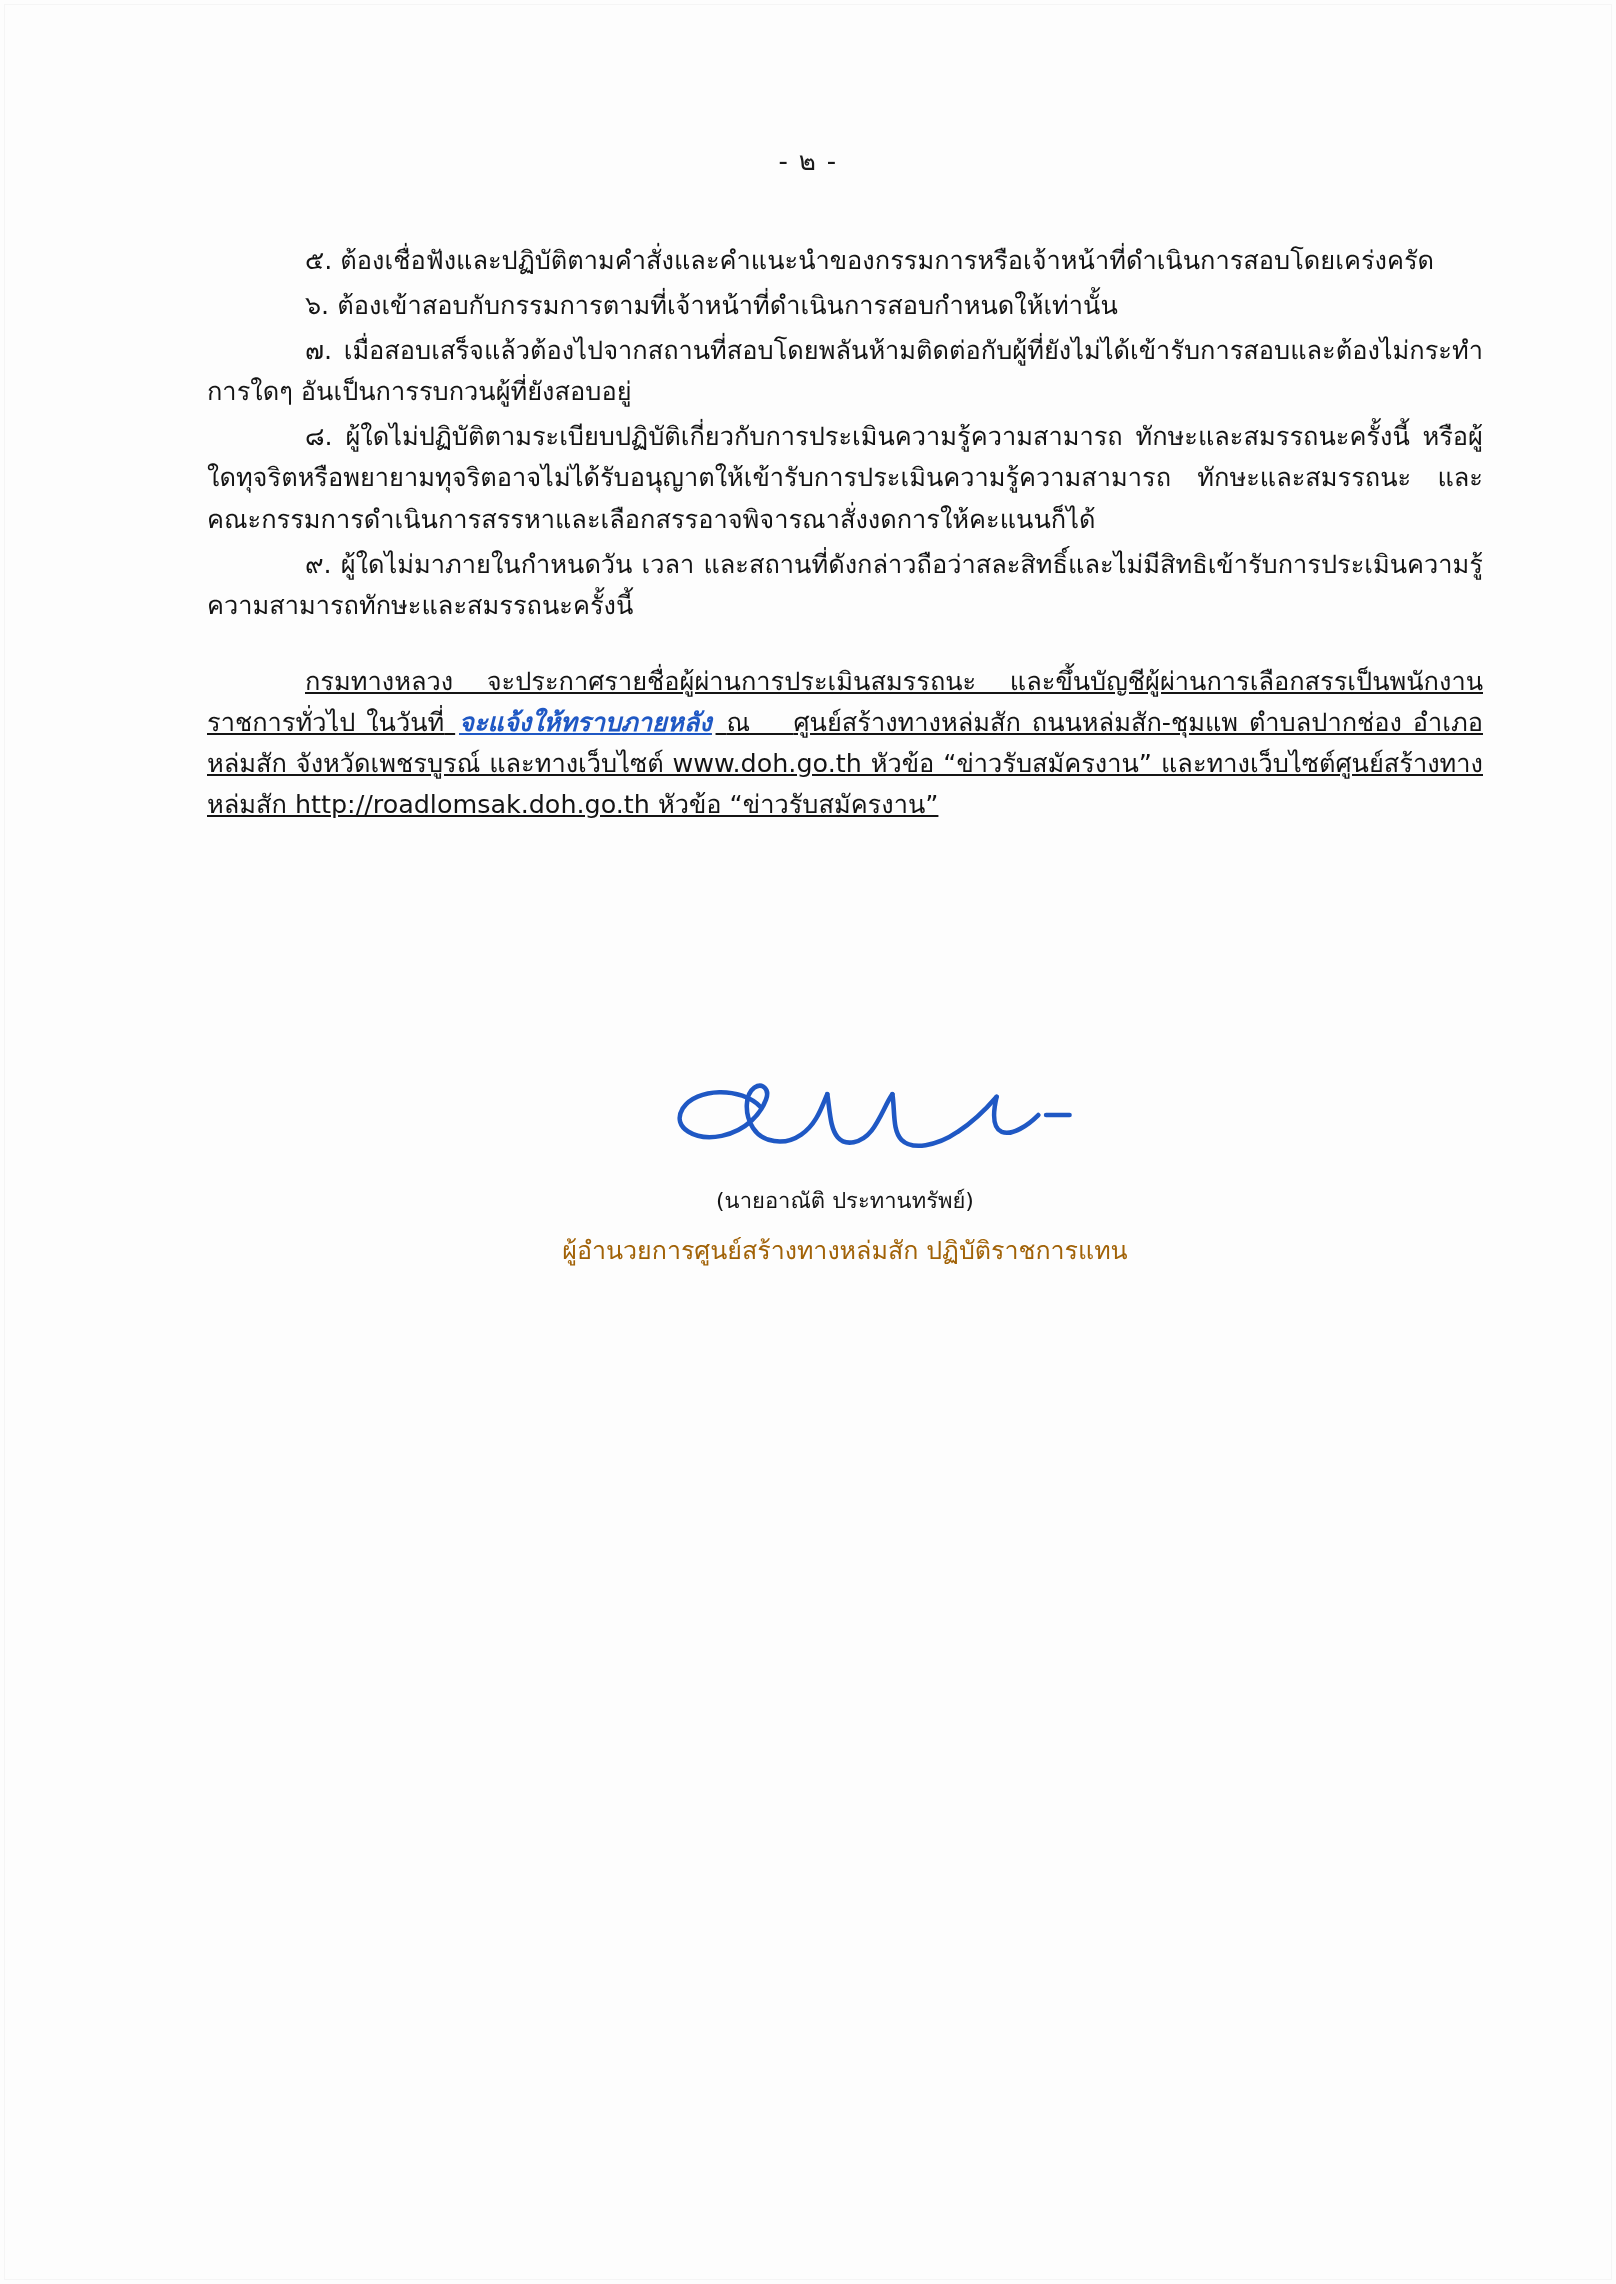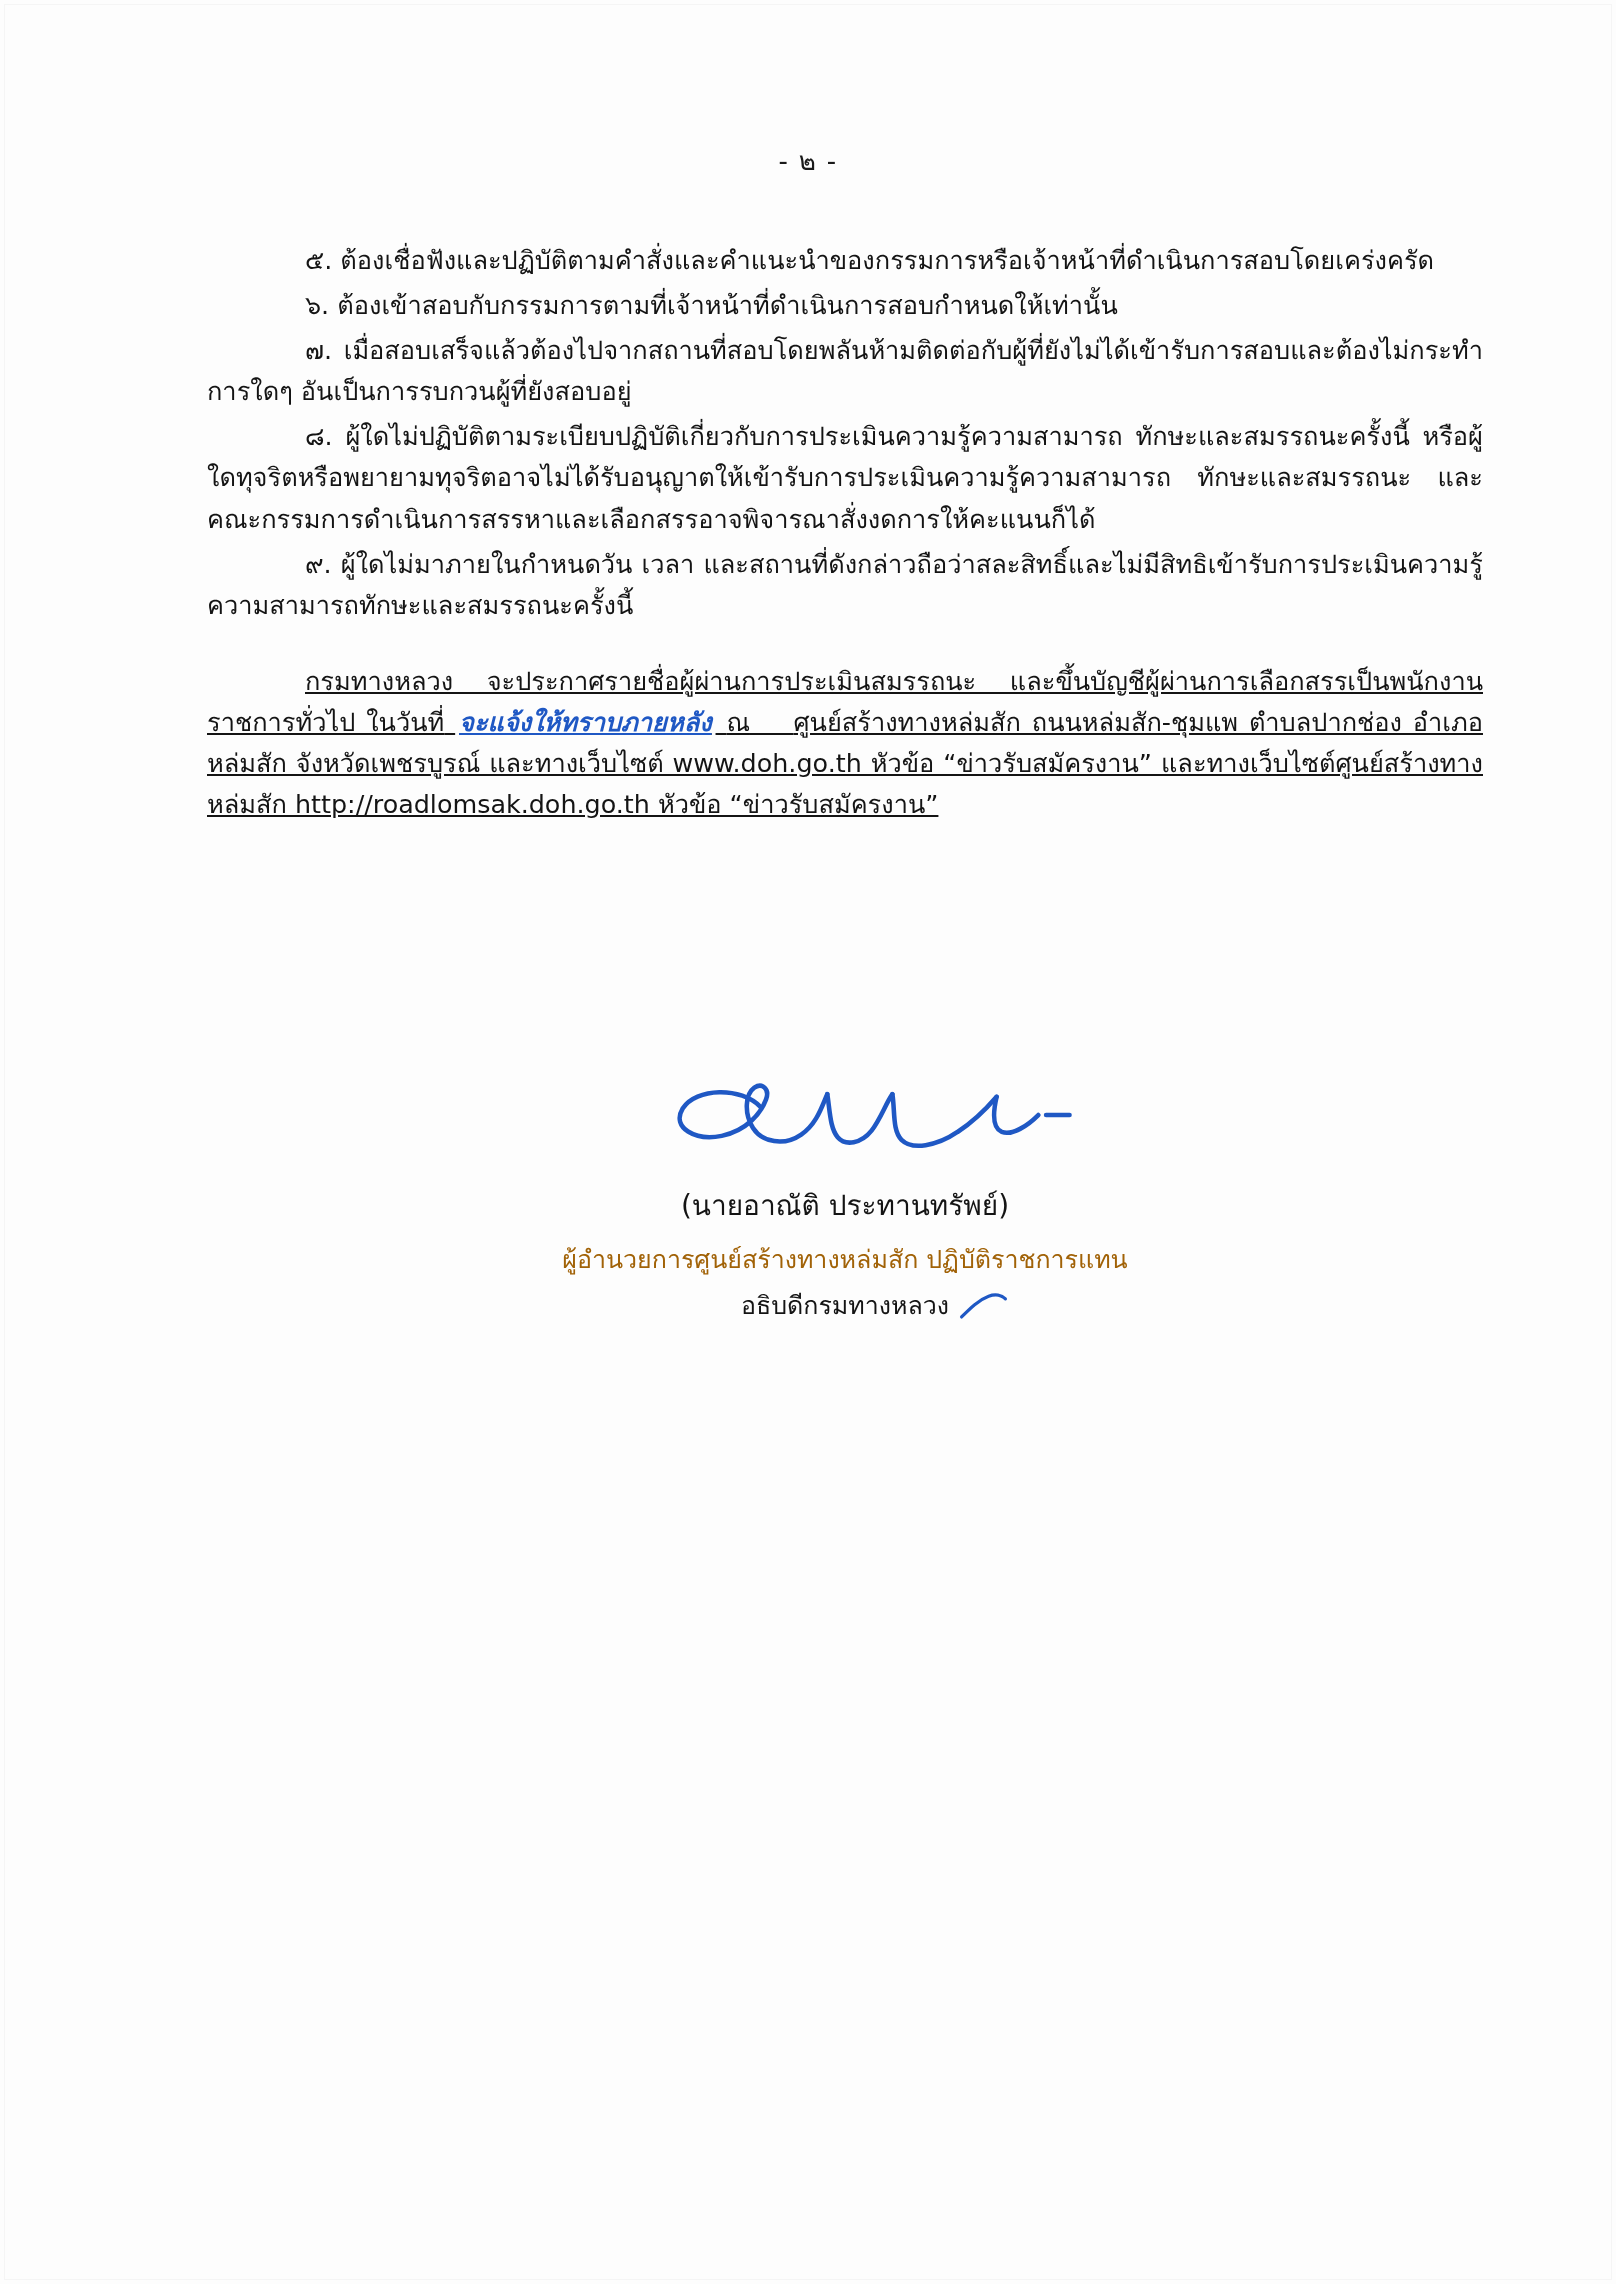--- a/index.html
+++ b/index.html
@@ -103,21 +103,21 @@
     text-align: center;
   }
 
   .signature-svg {
     display: block;
     margin: 0 auto;
   }
 
   .sign-name {
     margin-top: 3.9px;
-    font-size: 28px;
+    font-size: 22px;
     color: #141414;
   }
   .sign-title1 {
     margin-top: 12px;
     font-size: 25px;
     color: #a16207;
   }
   .sign-title2 {
     margin-top: 6.5px;
     font-size: 25px;
@@ -170,25 +170,17 @@
         <path d="M452 40 C 456 66, 452 96, 466 110 C 482 126, 520 120, 552 98 C 580 80, 600 58, 612 44"></path>
         <path d="M612 44 C 606 70, 606 92, 620 98 C 636 104, 660 88, 676 72"></path>
         <path d="M688 72 L 724 72"></path>
       </g>
     </svg>
 
     <div class="sign-name">(นายอาณัติ  ประทานทรัพย์)</div>
 
     <div class="sign-title1">ผู้อำนวยการศูนย์สร้างทางหล่มสัก ปฏิบัติราชการแทน</div>
 
-    <div>
-      <div class="sign-title2">
-        <span>อธิบดีกรมทางหลวง</span>
-        <svg class="flourish" width="49" height="30" viewBox="0 0 76 46">
-          <path d="M4 40 C 18 26, 30 14, 46 8 C 56 4, 66 6, 72 12" fill="none" stroke="#1f58c4" stroke-width="5" stroke-linecap="round"></path>
-        </svg>
-      </div>
-    </div>
 
   </div>
 
 </div>
 
 
 </body></html>

